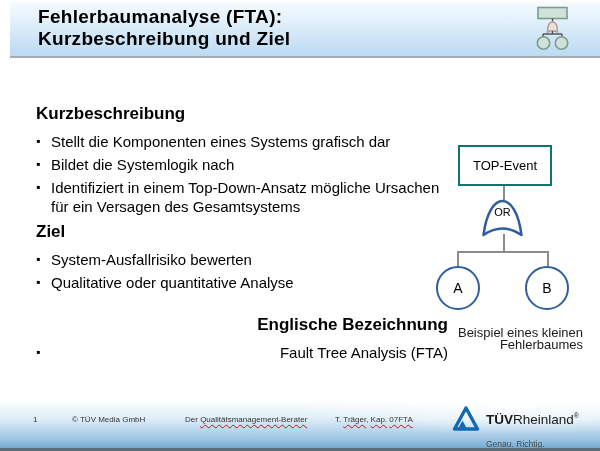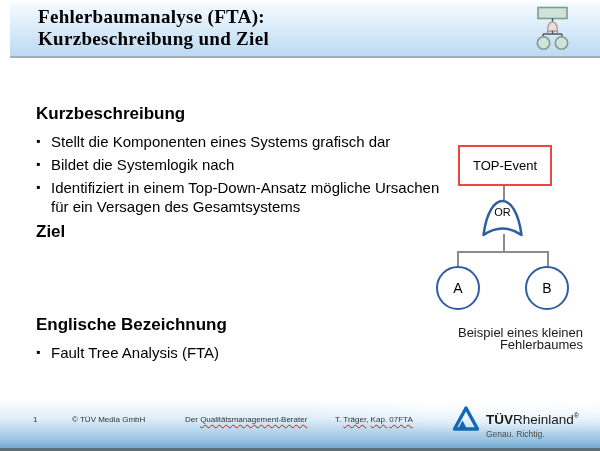--- a/index.html
+++ b/index.html
@@ -4,34 +4,34 @@
 <style>
   html,body{margin:0;padding:0;background:#fff;}
   body{width:600px;height:451px;position:relative;overflow:hidden;
        font-family:"Liberation Sans","DejaVu Sans",sans-serif;color:#000;}
 
   
   .header{position:absolute;left:10px;top:2px;right:0;height:54px;
     background:linear-gradient(to bottom,#f6fbfe 0%,#e2f0fb 35%,#cde4f6 70%,#bcdaf2 100%);
     border-bottom:2px solid #a3adb5;}
   .header-title{position:absolute;left:28px;top:4px;font-size:19px;font-weight:bold;
-    line-height:22px;letter-spacing:.3px;color:#000;font-family:Liberation Serif, serif;}
+    line-height:22px;letter-spacing:.3px;color:#000;}
   .mini-tree{position:absolute;right:30px;top:4px;}
 
   
   .section{position:absolute;left:36px;width:412px;}
-  .sec-0{top:72px;margin-top:32px;} .sec-1{top:222px;} .sec-2{top:315px;}
+  .sec-0{top:72px;margin-top:32px;} .sec-1{top:222px;} .sec-2{top:315px;text-align:right;}
   .sec-head{font-size:17px;font-weight:bold;margin:0 0 8px 0;}
   ul.bullets{list-style:none;margin:0;padding:0;}
   ul.bullets li{position:relative;padding:0 0 4px 15px;font-size:15px;line-height:19px;}
   ul.bullets li::before{content:"▪";position:absolute;left:0;top:0;font-size:12px;line-height:19px;}
 
   
   .top-event-box{position:absolute;left:458px;top:145px;width:90px;height:37px;
-    border:2px solid #ef4444;background:#fff;display:flex;align-items:center;
+    border:2px solid #0f766e;background:#fff;display:flex;align-items:center;
     justify-content:center;font-size:13px;}
   .conn{position:absolute;background:#8c8c8c;}
   .v1{left:503px;top:186px;width:2px;height:14px;}
   .v2{left:503px;top:234px;width:2px;height:18px;}
   .hbranch{left:457px;top:251px;width:92px;height:2px;}
   .stub-a{left:457px;top:251px;width:2px;height:15px;}
   .stub-b{left:547px;top:251px;width:2px;height:15px;}
   .or-gate{position:absolute;left:479px;top:198px;}
   .or-label{position:absolute;left:479px;top:206px;width:47px;text-align:center;
     font-size:11px;}
@@ -50,21 +50,21 @@
   .bottom-strip{position:absolute;left:0;bottom:0;width:600px;height:3px;background:#5d6d78;}
   .footer-text{position:absolute;top:15px;font-size:8px;color:#333;white-space:nowrap;}
   .ft-page{left:33px;} .ft-copy{left:72px;} .ft-pub{left:185px;} .ft-ref{left:335px;}
   .squiggle{text-decoration:underline;text-decoration-style:wavy;
     text-decoration-color:#cc1111;text-decoration-thickness:1px;text-underline-offset:2px;}
   .logo{position:absolute;left:452px;top:5px;display:flex;align-items:flex-start;}
   .logo-text-block{margin-left:6px;padding-top:4px;}
   .logo-line1{font-size:13.5px;color:#1a1a1a;line-height:14px;}
   .logo-bold{font-weight:bold;}
   .logo-reg{font-size:7px;vertical-align:super;}
-  .logo-tagline{font-size:8.5px;color:#4a4a4a;margin-top:2px;}
+  .logo-tagline{font-size:8.5px;color:#4a4a4a;margin-top:12px;}
 </style>
 </head>
 <body>
 
 <div class="header">
   <div class="header-title">
     <div>Fehlerbaumanalyse (FTA):</div>
     <div>Kurzbeschreibung und Ziel</div>
   </div>
   <svg class="mini-tree" width="34" height="44" viewBox="0 0 34 44">
@@ -84,20 +84,24 @@
   <h2 class="sec-head">Kurzbeschreibung</h2>
   <ul class="bullets">
     <li>Stellt die Komponenten eines Systems grafisch dar</li>
     <li>Bildet die Systemlogik nach</li>
     <li>Identifiziert in einem Top-Down-Ansatz mögliche Ursachen für ein Versagen des Gesamtsystems</li>
   </ul>
 </div>
 
 <div class="section sec-1">
   <h2 class="sec-head">Ziel</h2>
+  <ul class="bullets">
+    <li>System-Ausfallrisiko bewerten</li>
+    <li>Qualitative oder quantitative Analyse</li>
+  </ul>
 </div>
 
 <div class="section sec-2">
   <h2 class="sec-head">Englische Bezeichnung</h2>
   <ul class="bullets">
     <li>Fault Tree Analysis (FTA)</li>
   </ul>
 </div>
 
 <div class="top-event-box">TOP-Event</div>

